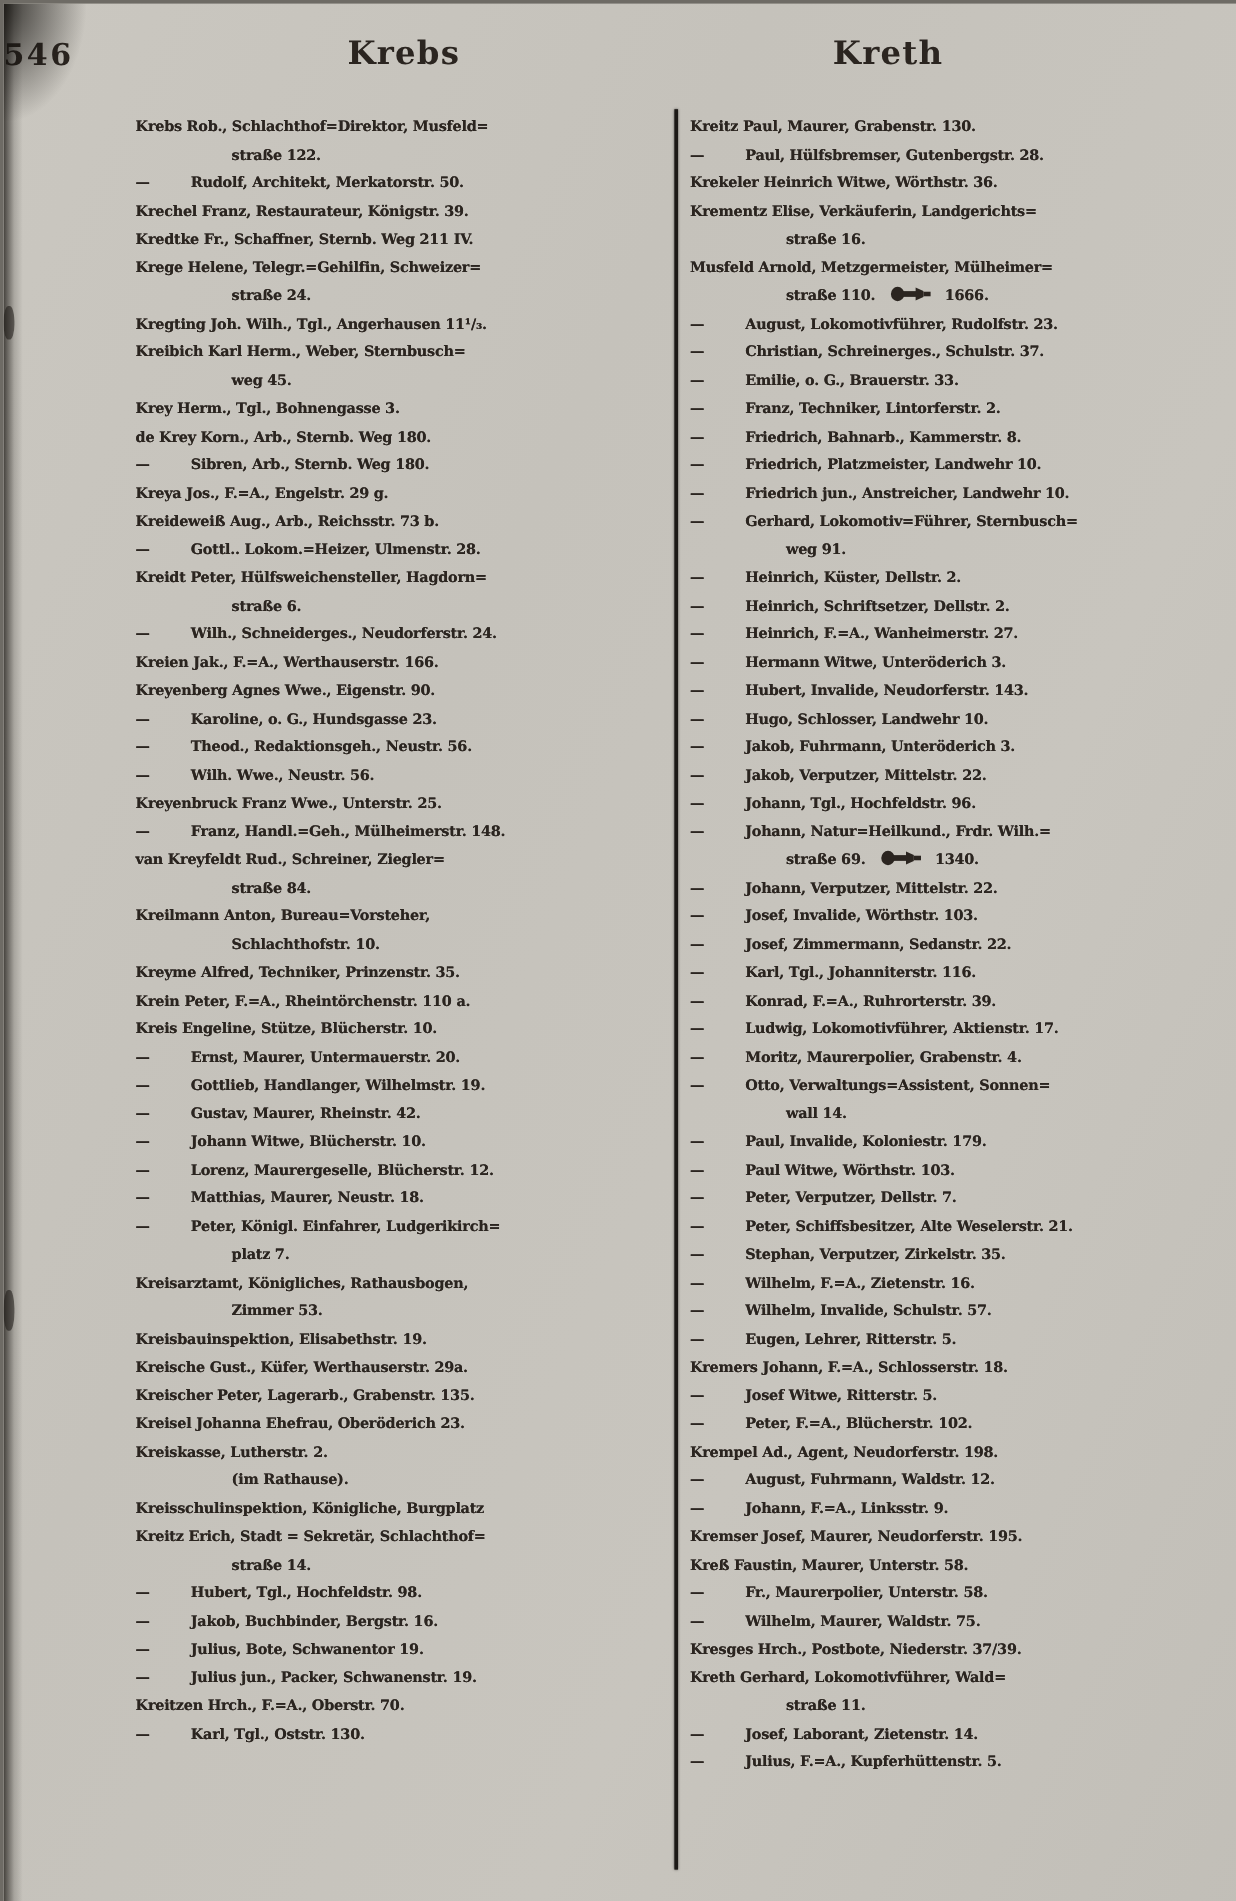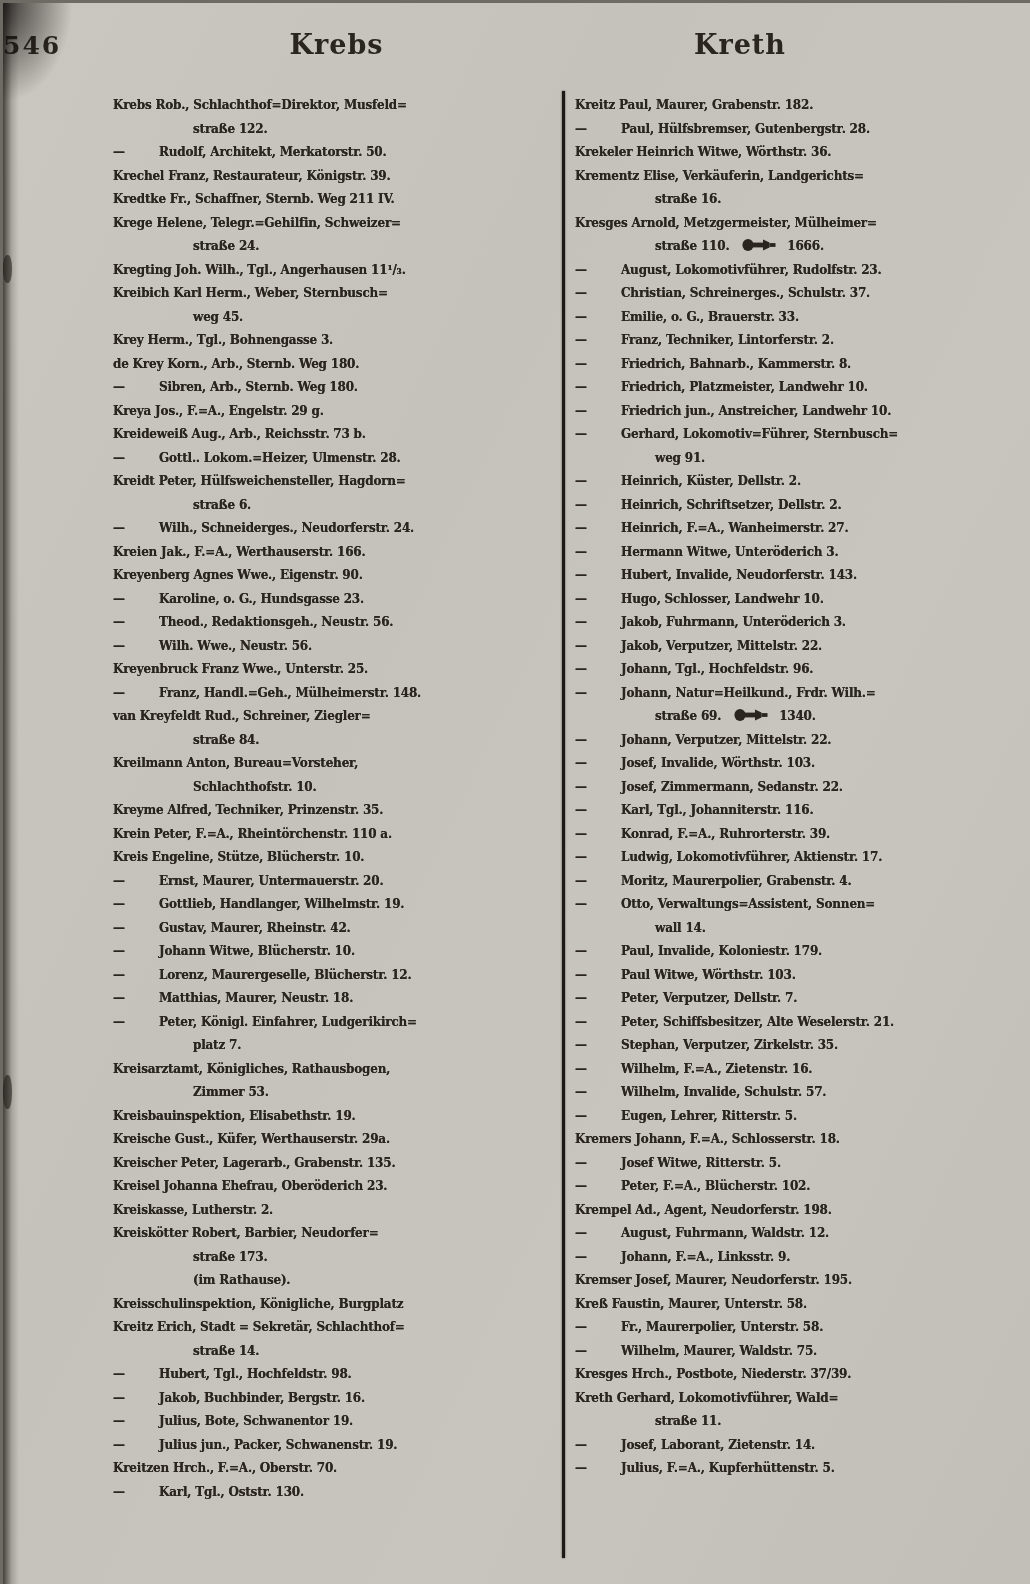--- a/index.html
+++ b/index.html
@@ -190,24 +190,20 @@
       <div class="entry">
         <div class="line">Kreischer Peter, Lagerarb., Grabenstr. 135.</div>
       </div>
       <div class="entry">
         <div class="line">Kreisel Johanna Ehefrau, Oberöderich 23.</div>
       </div>
       <div class="entry">
         <div class="line">Kreiskasse, Lutherstr. 2.</div>
       </div>
       <div class="entry">
-        <div class="line">Kreiskötter Robert, Barbier, Neudorfer=</div>
-        <div class="line cont">straße 173.</div>
-      </div>
-      <div class="entry">
         <div class="line cont">(im Rathause).</div>
         <div class="line">Kreisschulinspektion, Königliche, Burgplatz</div>
       </div>
       <div class="entry">
         <div class="line">Kreitz Erich, Stadt = Sekretär, Schlachthof=</div>
         <div class="line cont">straße 14.</div>
       </div>
       <div class="entry">
         <div class="line"><span class="dash">—</span>Hubert, Tgl., Hochfeldstr. 98.</div>
       </div>
@@ -222,34 +218,34 @@
       </div>
       <div class="entry">
         <div class="line">Kreitzen Hrch., F.=A., Oberstr. 70.</div>
       </div>
       <div class="entry">
         <div class="line"><span class="dash">—</span>Karl, Tgl., Oststr. 130.</div>
       </div>
     </div>
   <div class="col col-right">
       <div class="entry">
-        <div class="line">Kreitz Paul, Maurer, Grabenstr. 182.</div>
+        <div class="line">Kreitz Paul, Maurer, Grabenstr. 130.</div>
       </div>
       <div class="entry">
         <div class="line"><span class="dash">—</span>Paul, Hülfsbremser, Gutenbergstr. 28.</div>
       </div>
       <div class="entry">
         <div class="line">Krekeler Heinrich Witwe, Wörthstr. 36.</div>
       </div>
       <div class="entry">
         <div class="line">Krementz Elise, Verkäuferin, Landgerichts=</div>
         <div class="line cont">straße 16.</div>
       </div>
       <div class="entry">
-        <div class="line">Kresges Arnold, Metzgermeister, Mülheimer=</div>
+        <div class="line">Musfeld Arnold, Metzgermeister, Mülheimer=</div>
         <div class="line cont">straße 110. <span class="tel"><svg width="34" height="14" viewBox="0 0 34 14">
               <ellipse cx="6" cy="7" rx="5.6" ry="6" fill="#2b2520"></ellipse>
               <rect x="8" y="4.6" width="16" height="4.8" fill="#2b2520"></rect>
               <polygon points="21,1.6 27.5,4.4 27.5,9.6 21,12.4" fill="#2b2520"></polygon>
               <rect x="27.5" y="5.1" width="6" height="3.8" fill="#2b2520"></rect>
             </svg></span> 1666.</div>
       </div>
       <div class="entry">
         <div class="line"><span class="dash">—</span>August, Lokomotivführer, Rudolfstr. 23.</div>
       </div>

